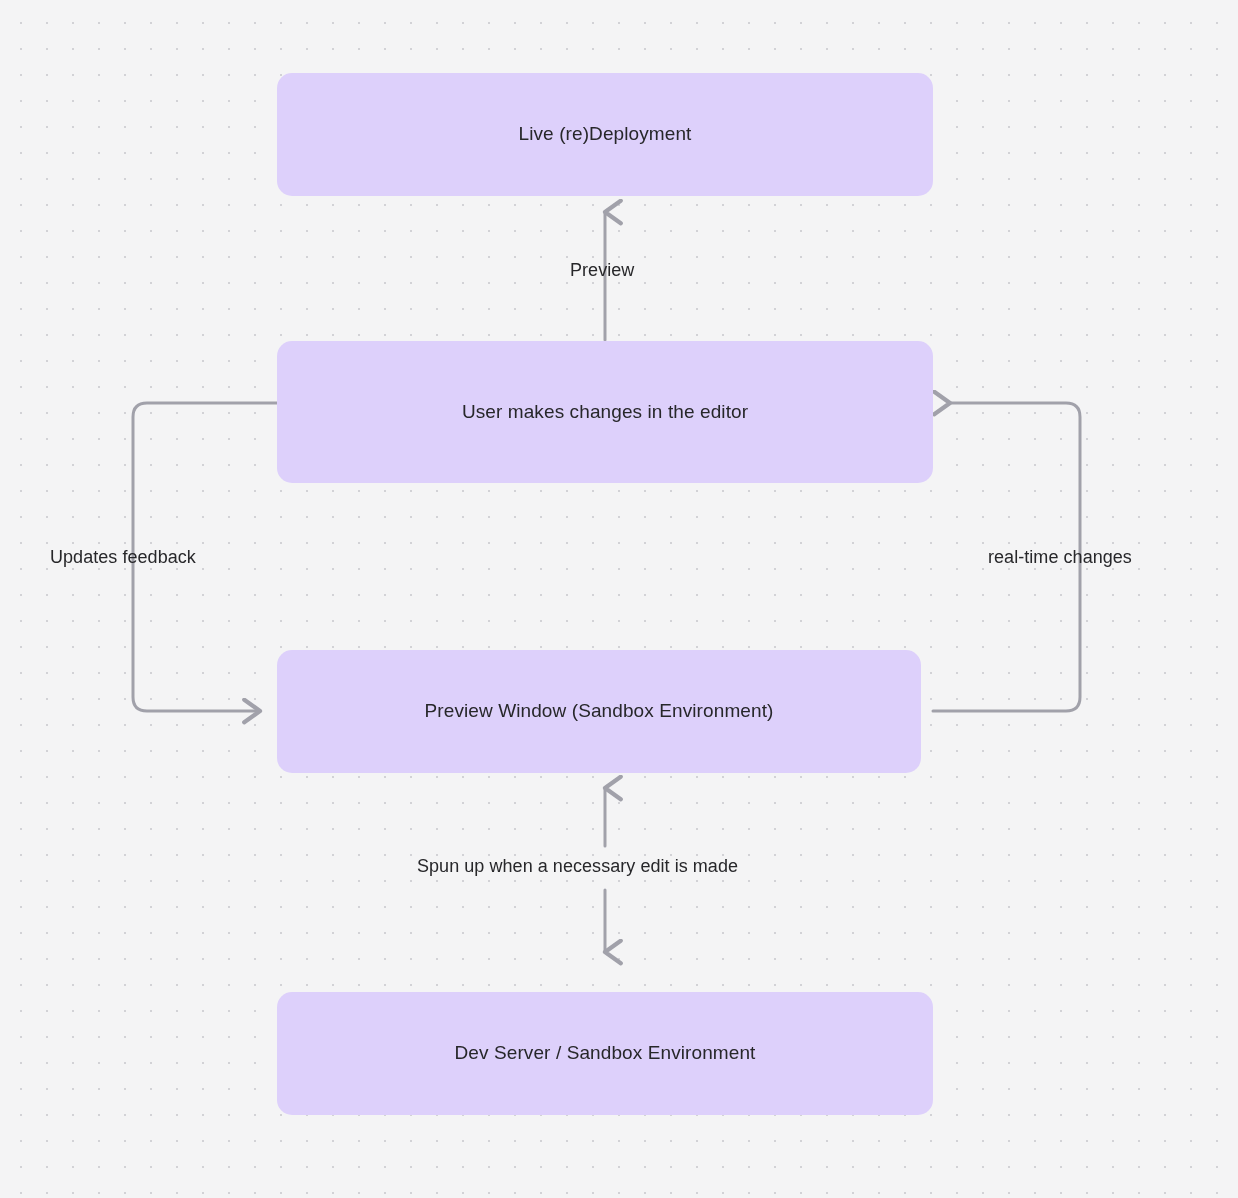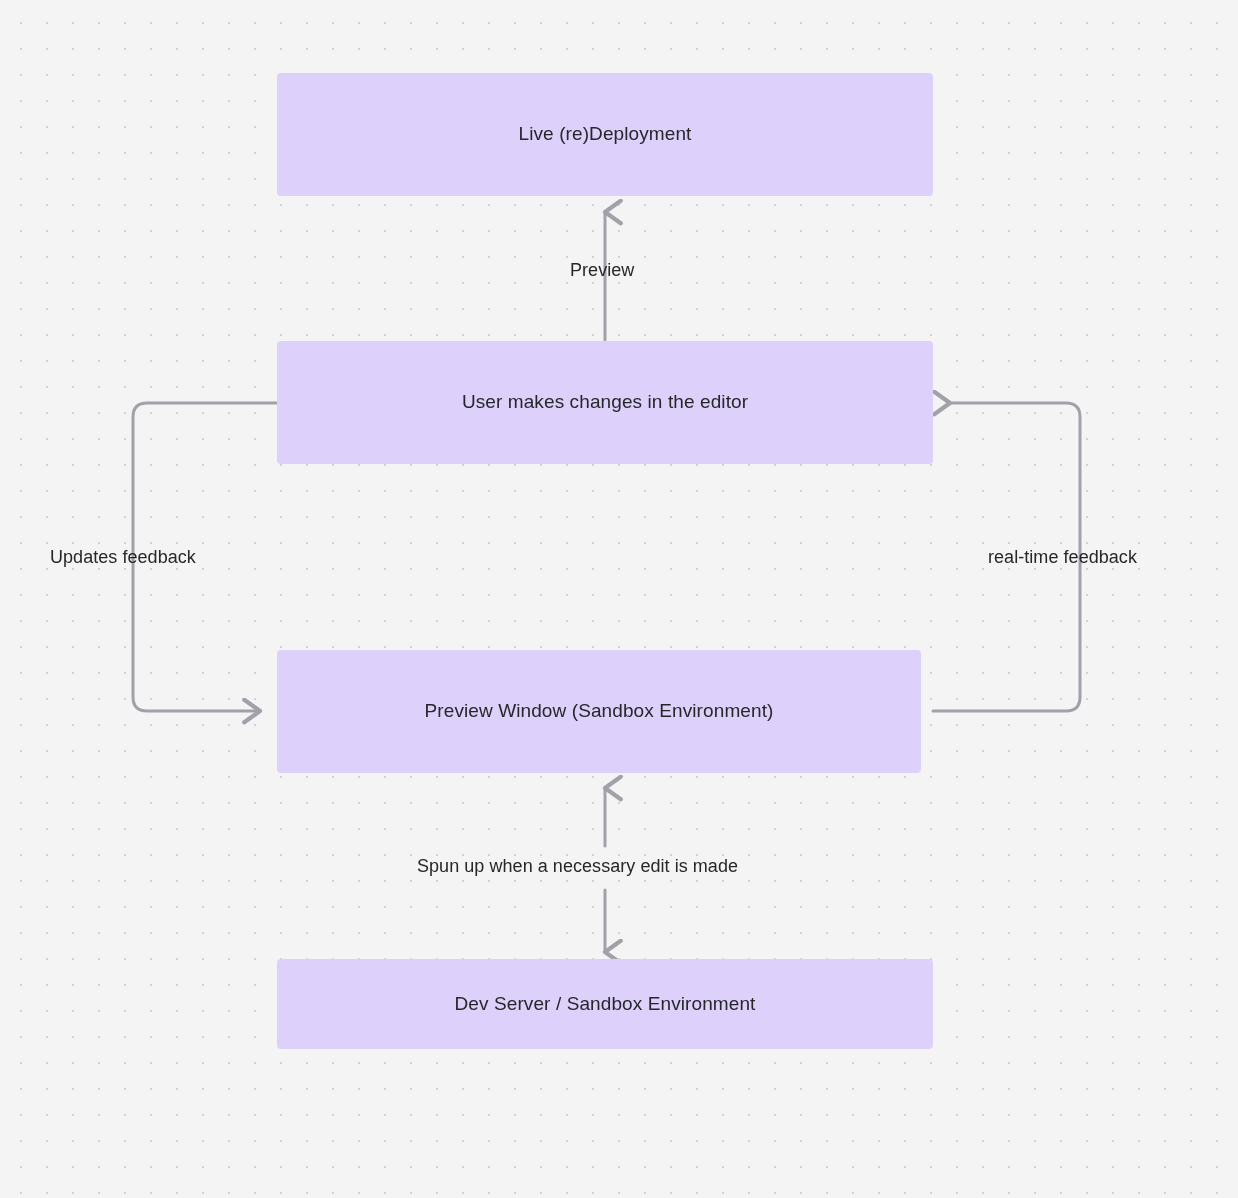--- a/index.html
+++ b/index.html
@@ -29,21 +29,21 @@
     left: 0;
     top: 0;
     width: 1238px;
     height: 1198px;
     pointer-events: none;
   }
 
   .node {
     position: absolute;
     background-color: #ddd0fb;
-    border-radius: 4px;
+    border-radius: 15px;
     display: flex;
     align-items: center;
     justify-content: center;
     text-align: center;
     color: #27272a;
     font-size: 19px;
     line-height: 1.3;
     letter-spacing: 0.1px;
     box-sizing: border-box;
     padding: 6px 4px;
@@ -94,33 +94,33 @@
     <g>
       <path d="M 605 846 L 605 788" fill="none" stroke="#a1a1aa" stroke-width="3" stroke-linecap="round" marker-end="url(#arrow-up)"></path>
       <path d="M 605 890 L 605 952" fill="none" stroke="#a1a1aa" stroke-width="3" stroke-linecap="round" marker-end="url(#arrow-down)"></path>
     </g>
   </svg>
 
   <div class="node" style="left:277px; top:73px; width:656px; height:123px;">
     <span>Live (re)Deployment</span>
   </div>
 
-  <div class="node" style="left:277px; top:341px; width:656px; height:123px;">
+  <div class="node" style="left:277px; top:341px; width:656px; height:142px;">
     <span>User makes changes in the editor</span>
   </div>
 
   <div class="node" style="left:277px; top:650px; width:644px; height:123px;">
     <span>Preview Window (Sandbox Environment)</span>
   </div>
 
-  <div class="node" style="left:277px; top:959px; width:656px; height:90px;">
+  <div class="node" style="left:277px; top:992px; width:656px; height:123px;">
     <span>Dev Server / Sandbox Environment</span>
   </div>
 
   <div class="edge-label" style="left:570px; top:260px;">Preview</div>
 
   <div class="edge-label" style="left:50px; top:547px;">Updates feedback</div>
 
-  <div class="edge-label" style="left:988px; top:547px;">real-time feedback</div>
+  <div class="edge-label" style="left:988px; top:547px;">real-time changes</div>
 
   <div class="edge-label" style="left:417px; top:856px;">Spun up when a necessary edit is made</div>
 
 </div>
 
 </body></html>

